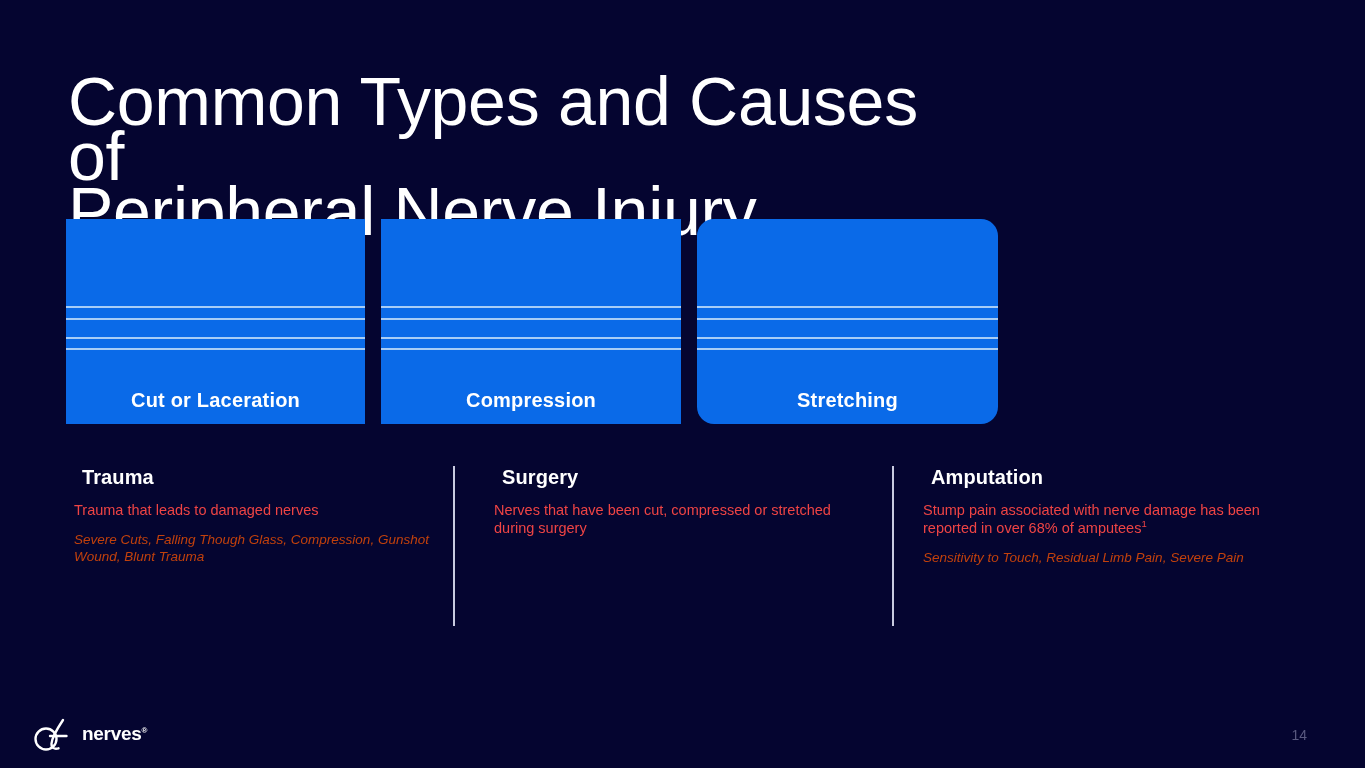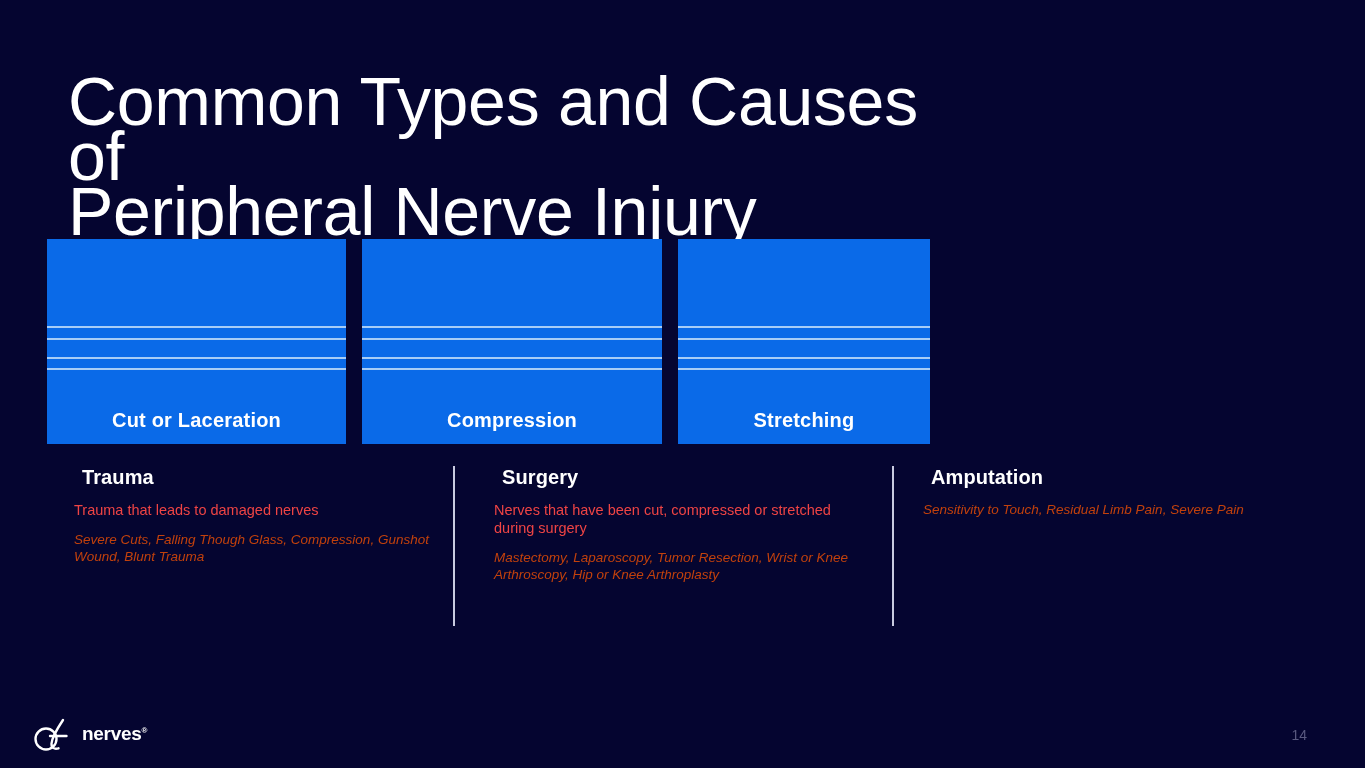--- a/index.html
+++ b/index.html
@@ -28,36 +28,35 @@
     font-size: 68px;
     line-height: 55px;
     font-weight: 400;
     letter-spacing: -0.3px;
     white-space: pre-line;
   }
 
   
   .cards {
     position: absolute;
-    left: 47px;
+    left: 66px;
     top: 219px;
     width: 1246px;
     height: 205px;
-    margin-top: 20px;
   }
   .card {
     position: absolute;
     top: 0;
     height: 205px;
     background: #0a6ae8;
     overflow: hidden;
   }
   .card-c0 { left: 0px;   width: 299px; }
   .card-c1 { left: 315px; width: 300px; }
-  .card-c2 { left: 631px; width: 252px; }
+  .card-c2 { left: 631px; width: 301px; border-radius: 17px; }
   .card-c3 { left: 945px; width: 301px; }
 
   
   .fiber {
     position: absolute;
     left: 0;
     width: 100%;
     height: 2px;
     background: #a7cdf7;
   }
@@ -213,25 +212,25 @@
 
     <div class="col col-0">
       <h2 class="col-head">Trauma</h2>
       <p class="col-body">Trauma that leads to damaged nerves</p>
       <p class="col-examples">Severe Cuts, Falling Though Glass, Compression, Gunshot Wound, Blunt Trauma</p>
     </div>
 
     <div class="col col-1">
       <h2 class="col-head">Surgery</h2>
       <p class="col-body">Nerves that have been cut, compressed or stretched during surgery</p>
-      <p class="col-examples">Mastectomy, Laparoscopy, Tumor Resection, Wrist or Knee Arthroscopy, Hip or Knee Arthroplasty</p>
     </div>
 
     <div class="col col-2">
       <h2 class="col-head">Amputation</h2>
+      <p class="col-body"><span>Stump pain associated with nerve damage has been reported in over 68% of amputees</span><sup>1</sup></p>
       <p class="col-examples">Sensitivity to Touch, Residual Limb Pain, Severe Pain</p>
     </div>
 
   </div>
 
   <div class="logo">
     <svg class="logo-mark" width="40" height="36" viewBox="0 0 40 36">
       <g fill="none" stroke="#ffffff" stroke-width="2.4" stroke-linecap="round">
         <circle cx="13" cy="23" r="10.5"></circle>
         <path d="M30 4 C24 13 19 22 18.5 27.5 C18.2 31.5 21 33.6 25.5 32.3"></path>

